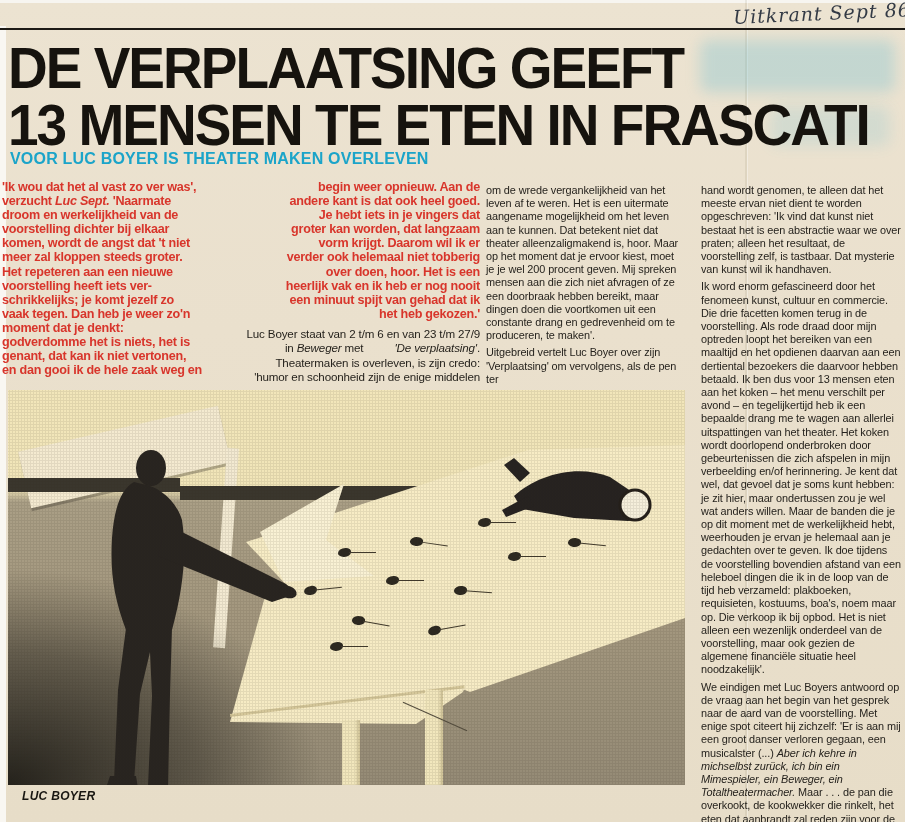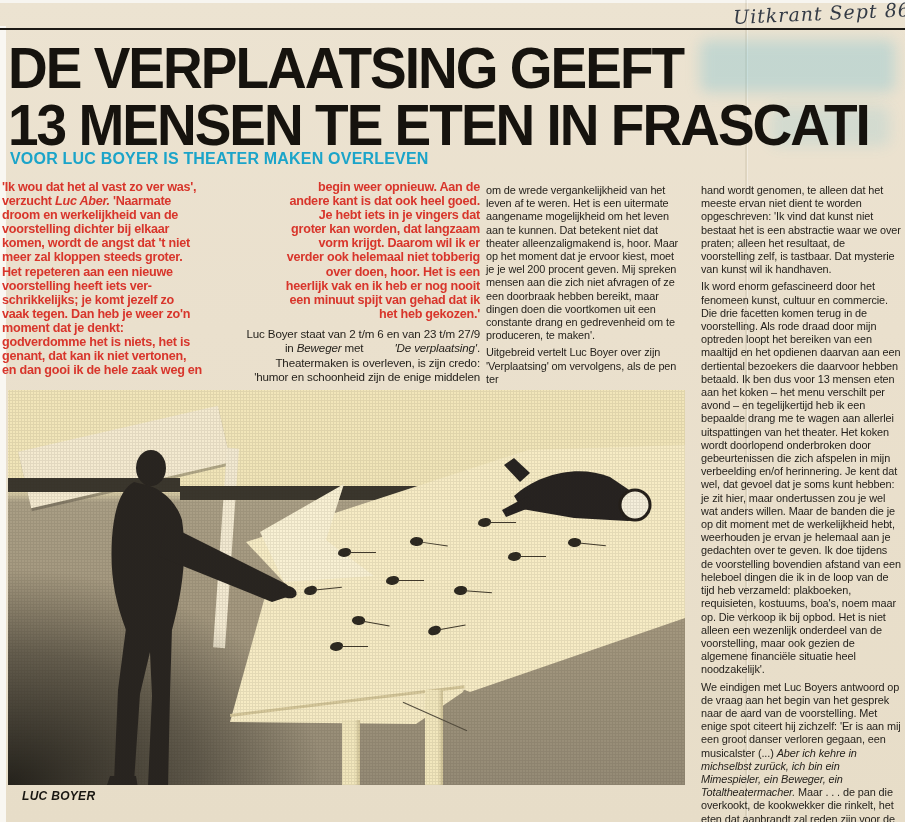--- a/index.html
+++ b/index.html
@@ -66,21 +66,21 @@
   <div class="ghost g2"></div>
 
   <div class="handwriting">Uitkrant Sept 86</div>
   <div class="top-rule"></div>
 
   <div class="headline hl1">DE VERPLAATSING GEEFT</div>
   <div class="headline hl2">13 MENSEN TE ETEN IN FRASCATI</div>
   <div class="subhead">VOOR LUC BOYER IS THEATER MAKEN OVERLEVEN</div>
 
   <div class="col col1 intro"><span>'Ik wou dat het al vast zo ver was',
-verzucht </span><span style="font-style: italic;">Luc Aber.</span><span> 'Naarmate
+verzucht </span><span style="font-style: italic;">Luc Sept.</span><span> 'Naarmate
 droom en werkelijkheid van de
 voorstelling dichter bij elkaar
 komen, wordt de angst dat 't niet
 meer zal kloppen steeds groter.
 Het repeteren aan een nieuwe
 voorstelling heeft iets ver-
 schrikkelijks; je komt jezelf zo
 vaak tegen. Dan heb je weer zo'n
 moment dat je denkt:
 godverdomme het is niets, het is

